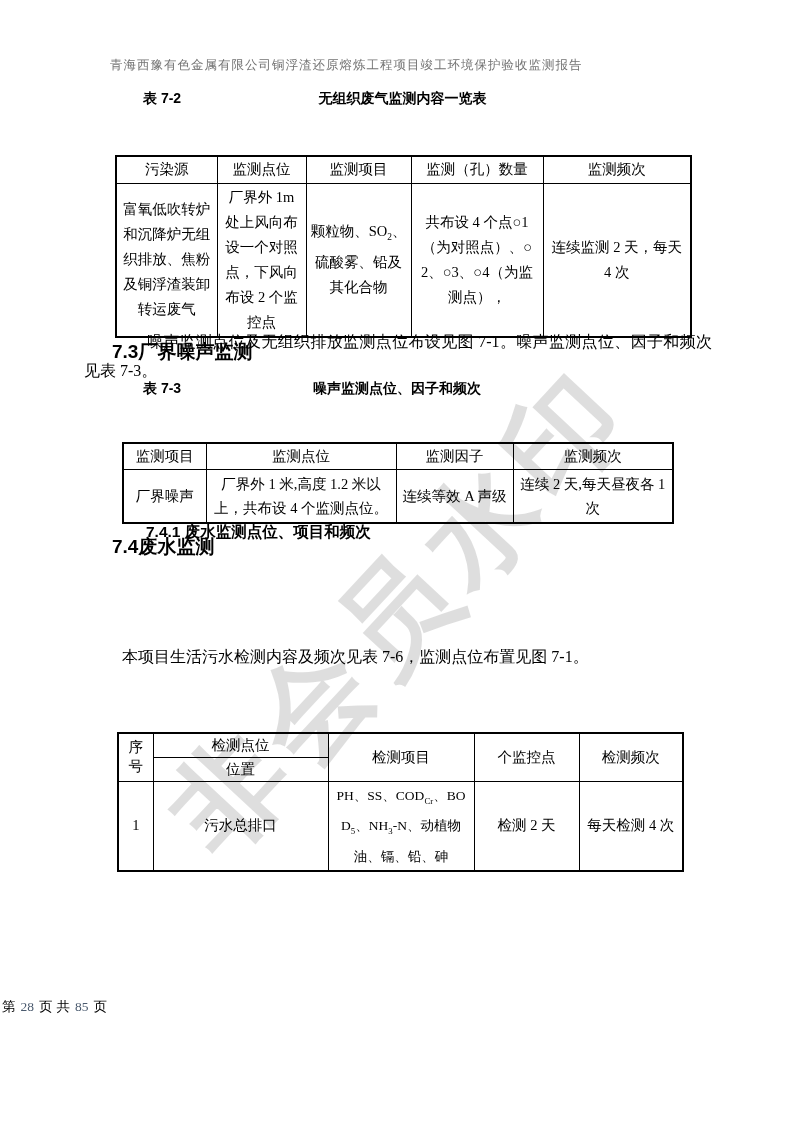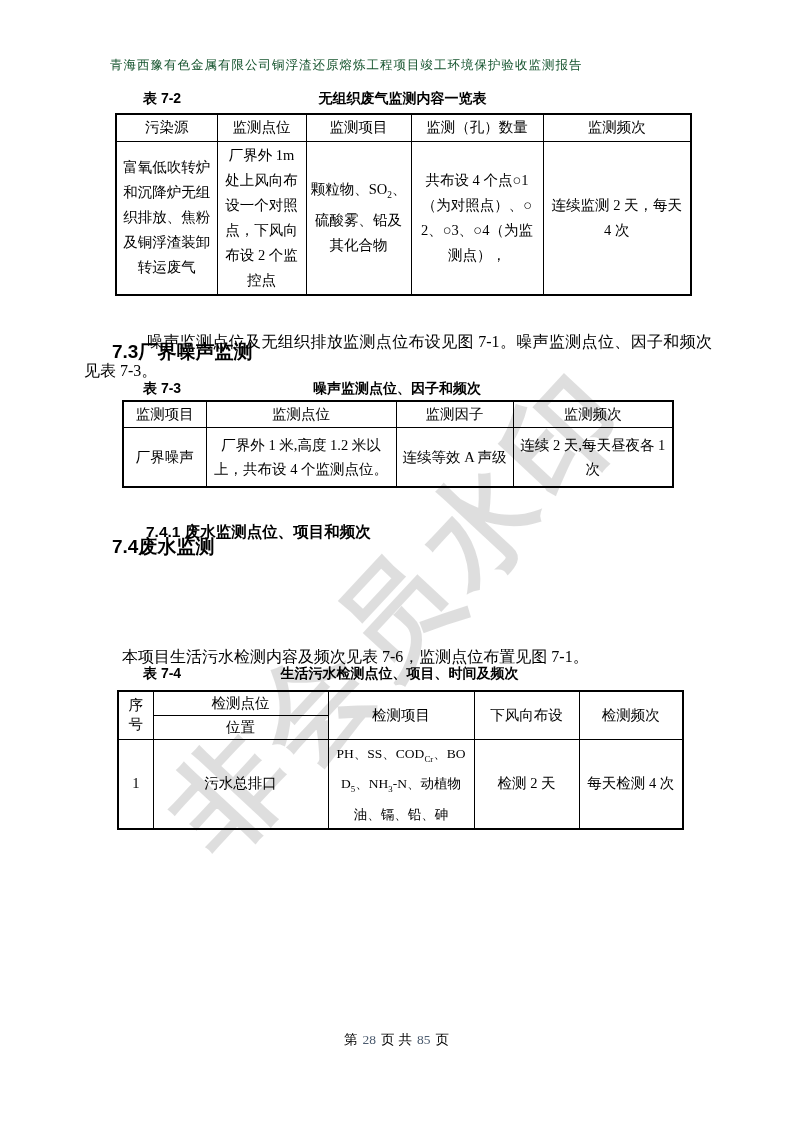--- a/index.html
+++ b/index.html
@@ -17,49 +17,49 @@
     transform:translate(-50%,-50%) rotate(-47deg);
     font-size:112px;font-weight:bold;letter-spacing:10px;
     color:rgba(0,0,0,0.13);
     white-space:nowrap;z-index:0;
     font-family:"Liberation Serif",serif;
   }
   .layer{position:absolute;left:0;top:0;width:793px;height:1122px;z-index:1;}
 
   .doc-header{
     position:absolute;top:57px;left:110px;
-    font-size:12.5px;letter-spacing:1px;color:#14532d;
+    font-size:12.5px;letter-spacing:1px;color:#737373;
   }
   .caption{position:absolute;height:22px;font-weight:bold;
     font-family:"Liberation Sans","DejaVu Sans",sans-serif;font-size:14px;}
   .caption .cap-label{position:absolute;left:143px;top:0;}
   .caption .cap-title{position:absolute;top:0;text-align:center;}
 
   .cap72{top:90px;left:0;width:793px;}
   .cap72 .cap-title{left:115px;width:575px;}
   .cap73{top:380px;left:0;width:647px;}
   .cap73 .cap-title{left:122px;width:550px;}
   .cap74{top:665px;left:0;width:793px;}
   .cap74 .cap-title{left:117px;width:565px;}
 
   table{border-collapse:collapse;table-layout:fixed;position:absolute;background:transparent;}
   table, th, td{border:1px solid #000;}
-  table{border-width:2px;}
+  table{border-width:2px;margin-top:42px;}
   th,td{
     text-align:center;vertical-align:middle;
     font-weight:normal;font-size:14.5px;padding:1px 4px;
     word-break:break-all;
   }
   .t72{left:115px;top:113px;width:575px;}
   .t72 thead tr{height:27px;}
   .t72 tbody tr{height:150px;}
   .t72 td{line-height:25px;}
   .t73{left:122px;top:400px;width:550px;}
   .t73 thead tr{height:26px;}
-  .t73 tbody tr{height:60px;padding-left:12px;}
+  .t73 tbody tr{height:54px;padding-left:12px;}
   .t73 td{line-height:24px;}
   .t74{left:117px;top:690px;width:565px;}
   .t74 thead tr{height:24px;}
   .t74 tbody tr{height:72px;}
   .t74 td{line-height:25px;}
   .items-cell{font-size:13.5px;}
   sub{font-size:0.65em;}
 
   .h-section{
     position:absolute;left:112px;
@@ -75,22 +75,22 @@
   }
   .para{
     position:absolute;left:84px;width:628px;
     font-size:16px;line-height:29px;text-align:justify;
   }
   .p73{top:327px;text-indent:63px;}
   .p741{top:550px;text-indent:38px;}
   .p742{top:642px;text-indent:38px;}
 
   .footer{
-    position:absolute;top:1031px;left:0;width:793px;
-    text-align:center;font-size:13.5px;
+    position:absolute;top:998px;left:0;width:793px;
+    font-size:13.5px;
   }
   .footer .num{color:#4a5a6e;padding:0 3px;}
   .footer .w{padding:0 2px;}
 </style>
 </head>
 <body>
 
 <div class="page">
 
   <div class="watermark">非会员水印</div>
@@ -162,39 +162,35 @@
           <td>连续等效 A 声级</td>
           <td>连续 2 天,每天昼夜各 1 次</td>
         </tr>
       </tbody>
     </table>
 
     <div class="h-section h74">7.4废水监测</div>
     <div class="h-sub">7.4.1 废水监测点位、项目和频次</div>
     <div class="para p742">本项目生活污水检测内容及频次见表 7-6，监测点位布置见图 7-1。</div>
 
-    <div class="caption cap74">
-      <span class="cap-label">表 7-4</span>
-      <span class="cap-title">生活污水检测点位、项目、时间及频次</span>
-    </div>
 
     <table class="t74">
       <colgroup>
         <col style="width:35px">
           <col style="width:175px">
           <col style="width:146px">
         <col style="width:105px">
           <col style="width:104px">
       </colgroup>
       <thead>
         <tr>
           <th rowspan="2">序号</th>
           <th>检测点位</th>
           <th rowspan="2">检测项目</th>
-          <th rowspan="2">下风向布设</th>
+          <th rowspan="2">个监控点</th>
           <th rowspan="2">检测频次</th>
         </tr>
         <tr>
           <th>位置</th>
         </tr>
       </thead>
       <tbody>
         <tr>
           <td>1</td>
           <td>污水总排口</td>

